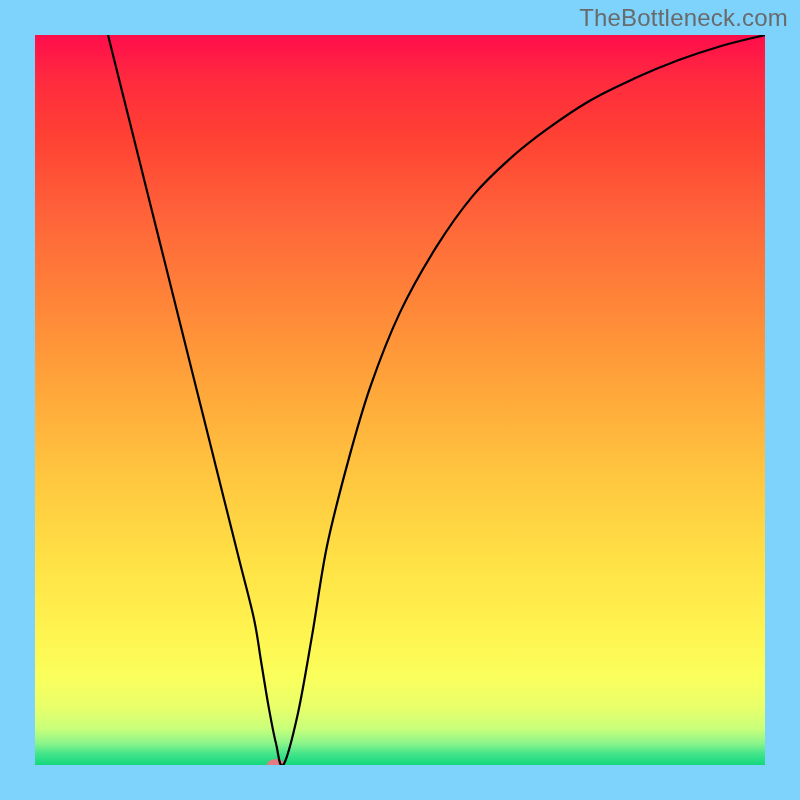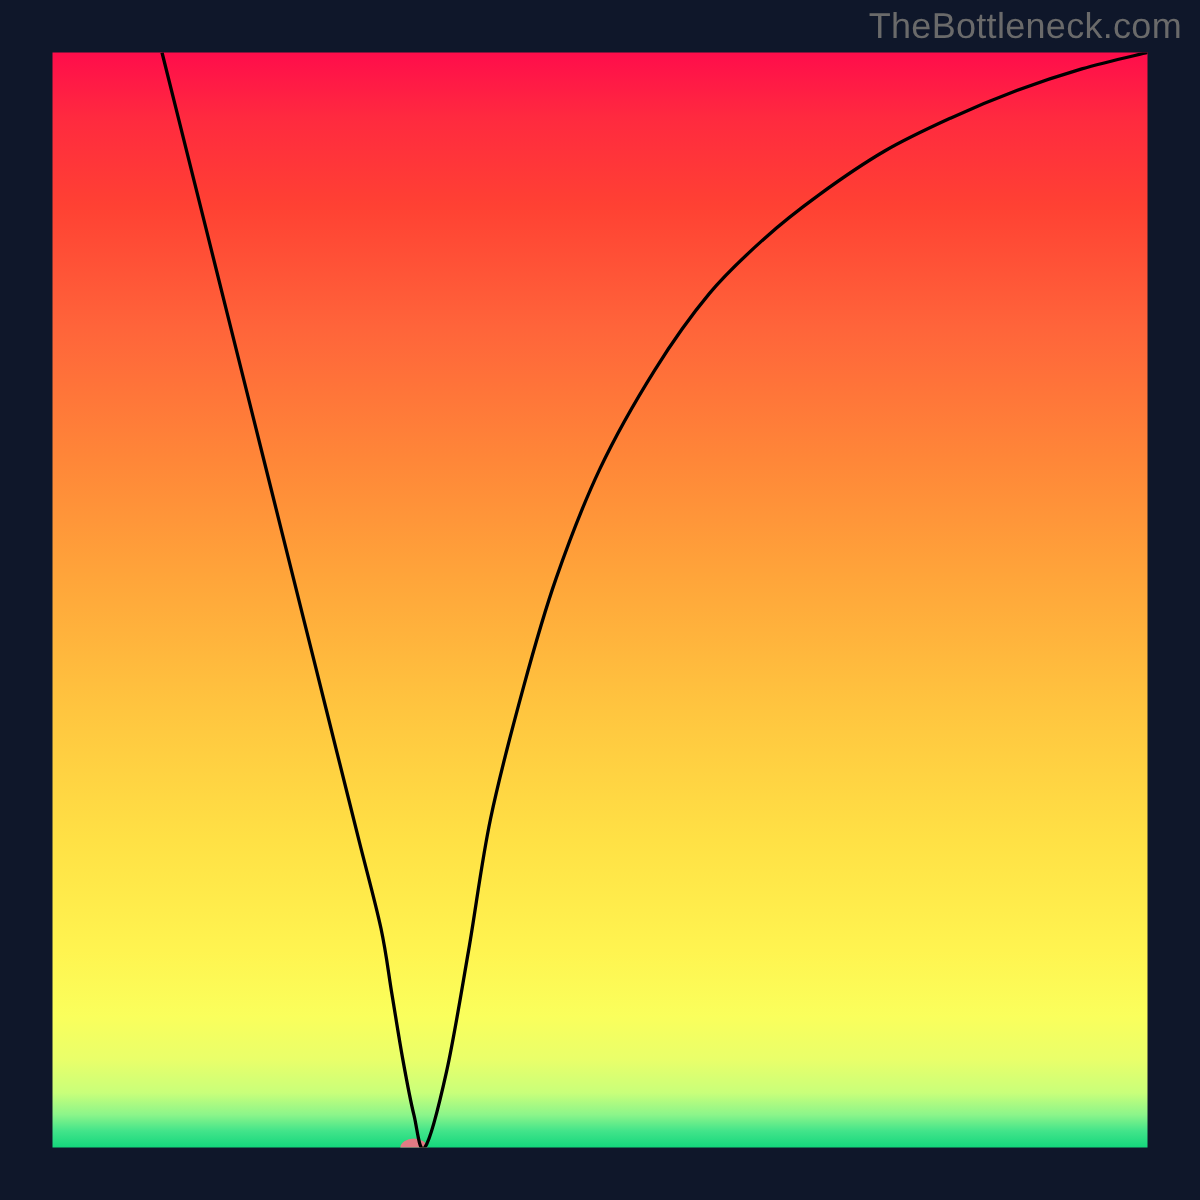--- a/index.html
+++ b/index.html
@@ -8,21 +8,21 @@
     width: 800px;
     height: 800px;
     overflow: hidden;
     background: #000;
     font-family: Arial, Helvetica, sans-serif;
   }
   .frame {
     position: relative;
     width: 800px;
     height: 800px;
-    background: #0f172a;
+    background: #7dd3fc;
   }
   .plot {
     position: absolute;
     left: 35px;
     top: 35px;
     width: 730px;
     height: 730px;
     
     background: linear-gradient(
       to bottom,

